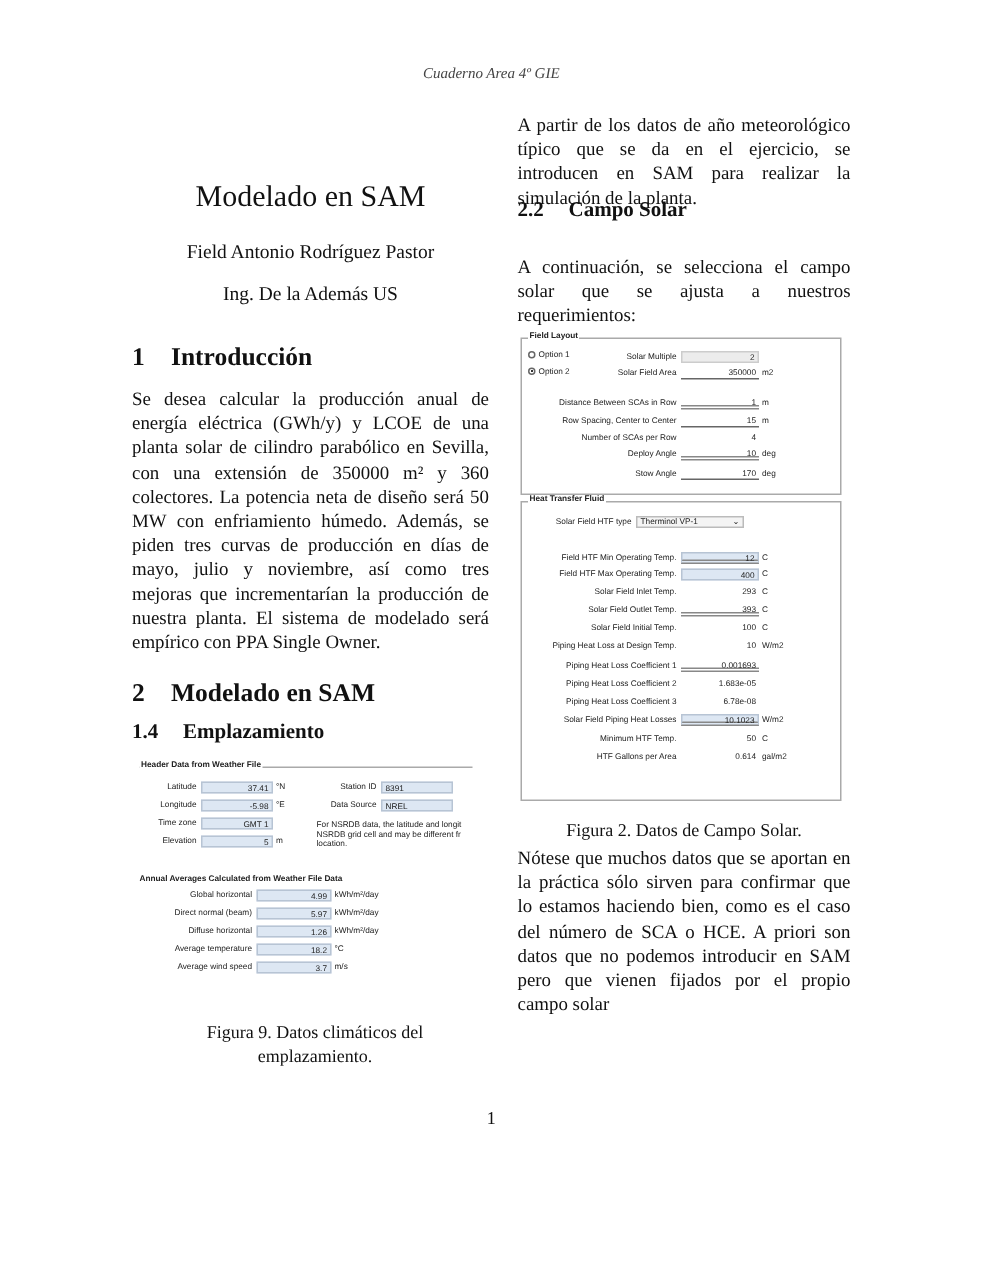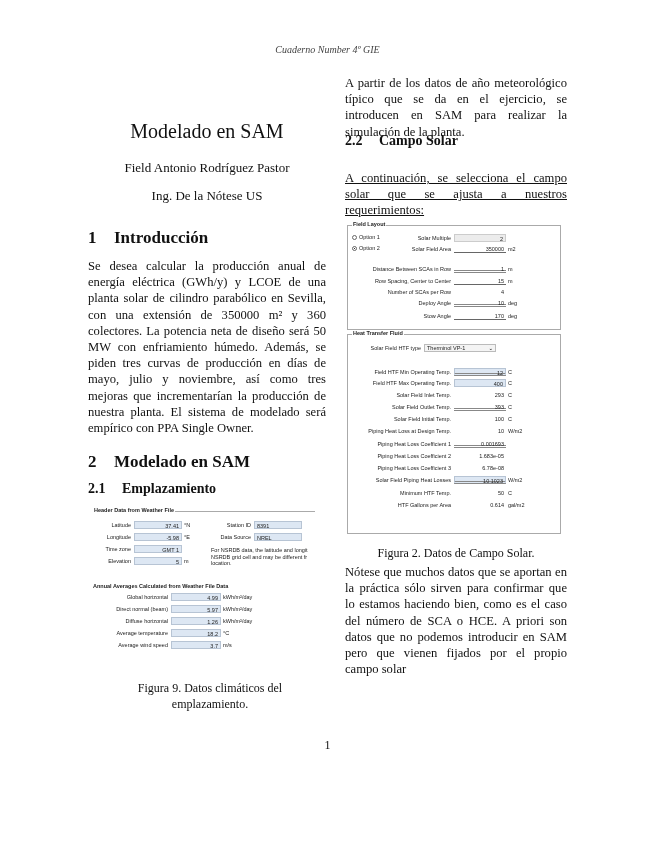--- a/index.html
+++ b/index.html
@@ -27,33 +27,33 @@
   .unit{padding-left:2px;}
   .note{position:absolute;font-size:5.5px;line-height:6.5px;}
   .radio{display:inline-block;width:5px;height:5px;border:1px solid #666;border-radius:50%;margin-right:2px;vertical-align:middle;box-sizing:border-box;}
   .radio.on{background:radial-gradient(#333 35%,#fff 40%);}
   .select{height:8px;border:1px solid #bbb;background:#f4f4f4;box-sizing:border-box;line-height:7px;padding-left:2px;display:flex;justify-content:space-between;padding-right:2px;}
   .dbl{border-bottom:3px double #888 !important;}
 </style>
 </head>
 <body>
 
-<div class="header">Cuaderno Number 4º GIE</div>
+<div class="header">Cuaderno Area 4º GIE</div>
 
 <div class="title">Modelado en SAM</div>
 <div class="author">Field Antonio Rodríguez Pastor</div>
-<div class="affil">Ing. De la Nótese US</div>
+<div class="affil">Ing. De la Además US</div>
 
 <div class="h1" style="top:228px;left:88px;"><span class="num">1</span><span>Introducción</span></div>
 
 <div class="para" style="top:258px;left:88px;width:238px;">Se desea calcular la producción anual de energía eléctrica (GWh/y) y LCOE de una planta solar de cilindro parabólico en Sevilla, con una extensión de 350000 m² y 360 colectores. La potencia neta de diseño será 50 MW con enfriamiento húmedo. Además, se piden tres curvas de producción en días de mayo, julio y noviembre, así como tres mejoras que incrementarían la producción de nuestra planta. El sistema de modelado será empírico con PPA Single Owner.</div>
 
 <div class="h1" style="top:452px;left:88px;"><span class="num">2</span><span>Modelado en SAM</span></div>
 
-<div class="h2" style="top:481px;left:88px;"><span class="num">2.1</span><span>Emplazamiento</span></div>
+<div class="h2" style="top:481px;left:88px;"><span class="num">1.4</span><span>Emplazamiento</span></div>
 
 <div class="panel" style="left:93px;top:505px;width:235px;height:160px;">
   <div class="grp" style="left:0;top:6px;width:222px;height:0;border-width:1px 0 0 0;">
     <div class="grp-title" style="left:0;">Header Data from Weather File</div>
   </div>
   <div class="frow" style="left:0;top:15px;">
       <span class="flabel" style="width:38px;">Latitude</span>
       <span class="fbox" style="width:48px;">37.41</span>
       <span class="unit">°N</span>
     </div>
@@ -110,21 +110,21 @@
       <span class="unit">m/s</span>
     </div>
 </div>
 
 <div class="caption" style="top:680px;left:110px;width:200px;">Figura 9. Datos climáticos del emplazamiento.</div>
 
 <div class="para" style="top:75px;left:345px;width:222px;">A partir de los datos de año meteorológico típico que se da en el ejercicio, se introducen en SAM para realizar la simulación de la planta.</div>
 
 <div class="h2" style="top:133px;left:345px;"><span class="num">2.2</span><span>Campo Solar</span></div>
 
-<div class="para" style="top:170px;left:345px;width:222px;text-decoration:underline;">A continuación, se selecciona el campo solar que se ajusta a nuestros requerimientos:</div>
+<div class="para" style="top:170px;left:345px;width:222px;">A continuación, se selecciona el campo solar que se ajusta a nuestros requerimientos:</div>
 
 <div class="panel" style="left:347px;top:222px;width:215px;height:313px;">
   <div class="grp" style="left:0;top:3px;width:212px;height:103px;">
     <div class="grp-title">Field Layout</div>
   </div>
   <div style="position:absolute;left:5px;top:12px;"><span class="radio"></span><span>Option 1</span></div>
   <div style="position:absolute;left:5px;top:23px;"><span class="radio on"></span><span>Option 2</span></div>
   <div class="frow" style="left:40px;top:11px;">
       <span class="flabel" style="width:64px;">Solar Multiple</span>
       <span class="fbox grey" style="width:52px;">2</span>

